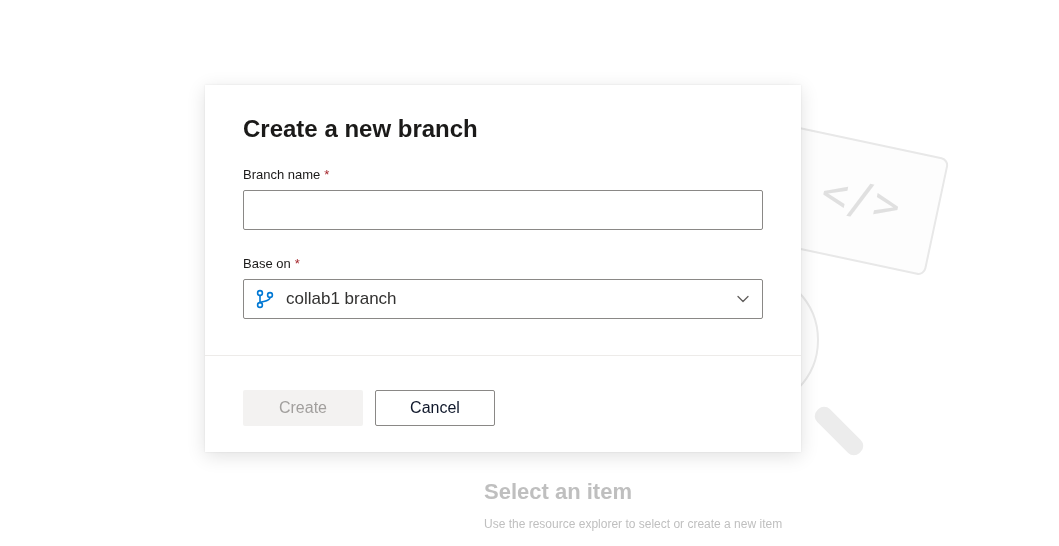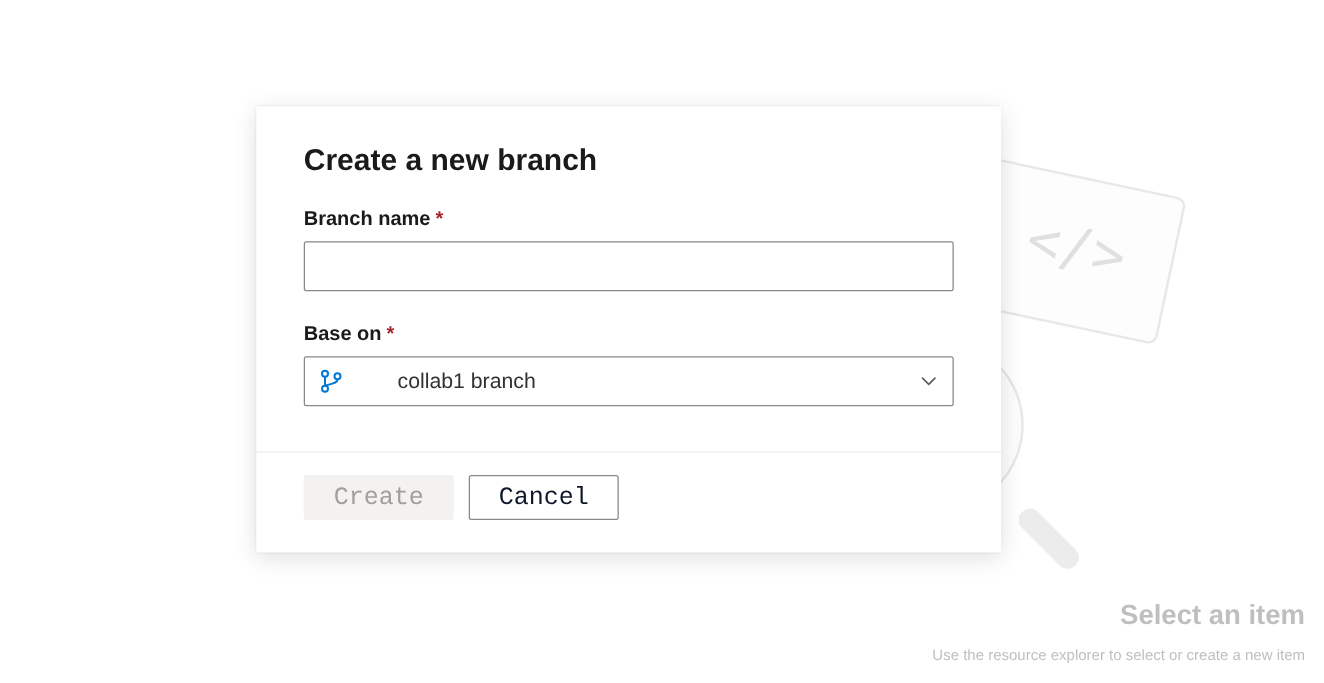--- a/index.html
+++ b/index.html
@@ -64,21 +64,21 @@
       bottom: 10px;
       right: -10px;
       transform: rotate(45deg);
       border-radius: 8px;
     }
 
     .bg-text-wrap {
       position: absolute;
       bottom: 15px;
       right: 15px;
-      text-align: right;
+      text-align: left;
       width: 560px;
       z-index: 0;
     }
     .bg-title {
       font-size: 22px;
       font-weight: 600;
       color: #bfbfbf;
       margin-bottom: 12px;
     }
     .bg-subtitle {
@@ -103,22 +103,22 @@
     .modal-title {
       font-size: 24px;
       font-weight: 600;
       color: #1b1a19;
       margin-bottom: 24px;
     }
     .field-group {
       margin-bottom: 26px;
     }
     .field-label {
-      font-size: 16px;
-      font-weight: 700;
+      font-size: 13px;
+      font-weight: 400;
       color: #1b1a19;
       margin-bottom: 8px;
       display: block;
     }
     .required-asterisk {
       color: #a4262c;
       margin-left: 4px;
     }
     .text-input {
       width: 100%;
@@ -135,21 +135,20 @@
       width: 100%;
       height: 40px;
       border: 1px solid #8a8886;
       border-radius: 2px;
       display: flex;
       align-items: center;
       padding: 0 12px;
       background: #ffffff;
       cursor: pointer;
       position: relative;
-      gap: 32px;
     }
     .branch-icon {
       display: flex;
       align-items: center;
       margin-right: 12px;
     }
     .dropdown-value {
       font-size: 17px;
       color: #323130;
       flex: 1;
@@ -162,24 +161,25 @@
     .modal-footer {
       border-top: 1px solid #edebe9;
       padding: 18px 38px 26px 38px;
       display: flex;
       gap: 12px;
     }
     .btn {
       min-width: 120px;
       height: 36px;
       border-radius: 2px;
-      font-size: 20px;
-      font-family: Liberation Mono, monospace;
+      font-size: 16px;
+      font-family: Liberation Sans, sans-serif;
       cursor: pointer;
       padding: 0 20px;
+      margin-top: 16px;
     }
     .btn-primary-disabled {
       background: #f3f2f1;
       border: none;
       color: #a19f9d;
       cursor: default;
     }
     .btn-default {
       background: #ffffff;
       border: 1px solid #8a8886;

